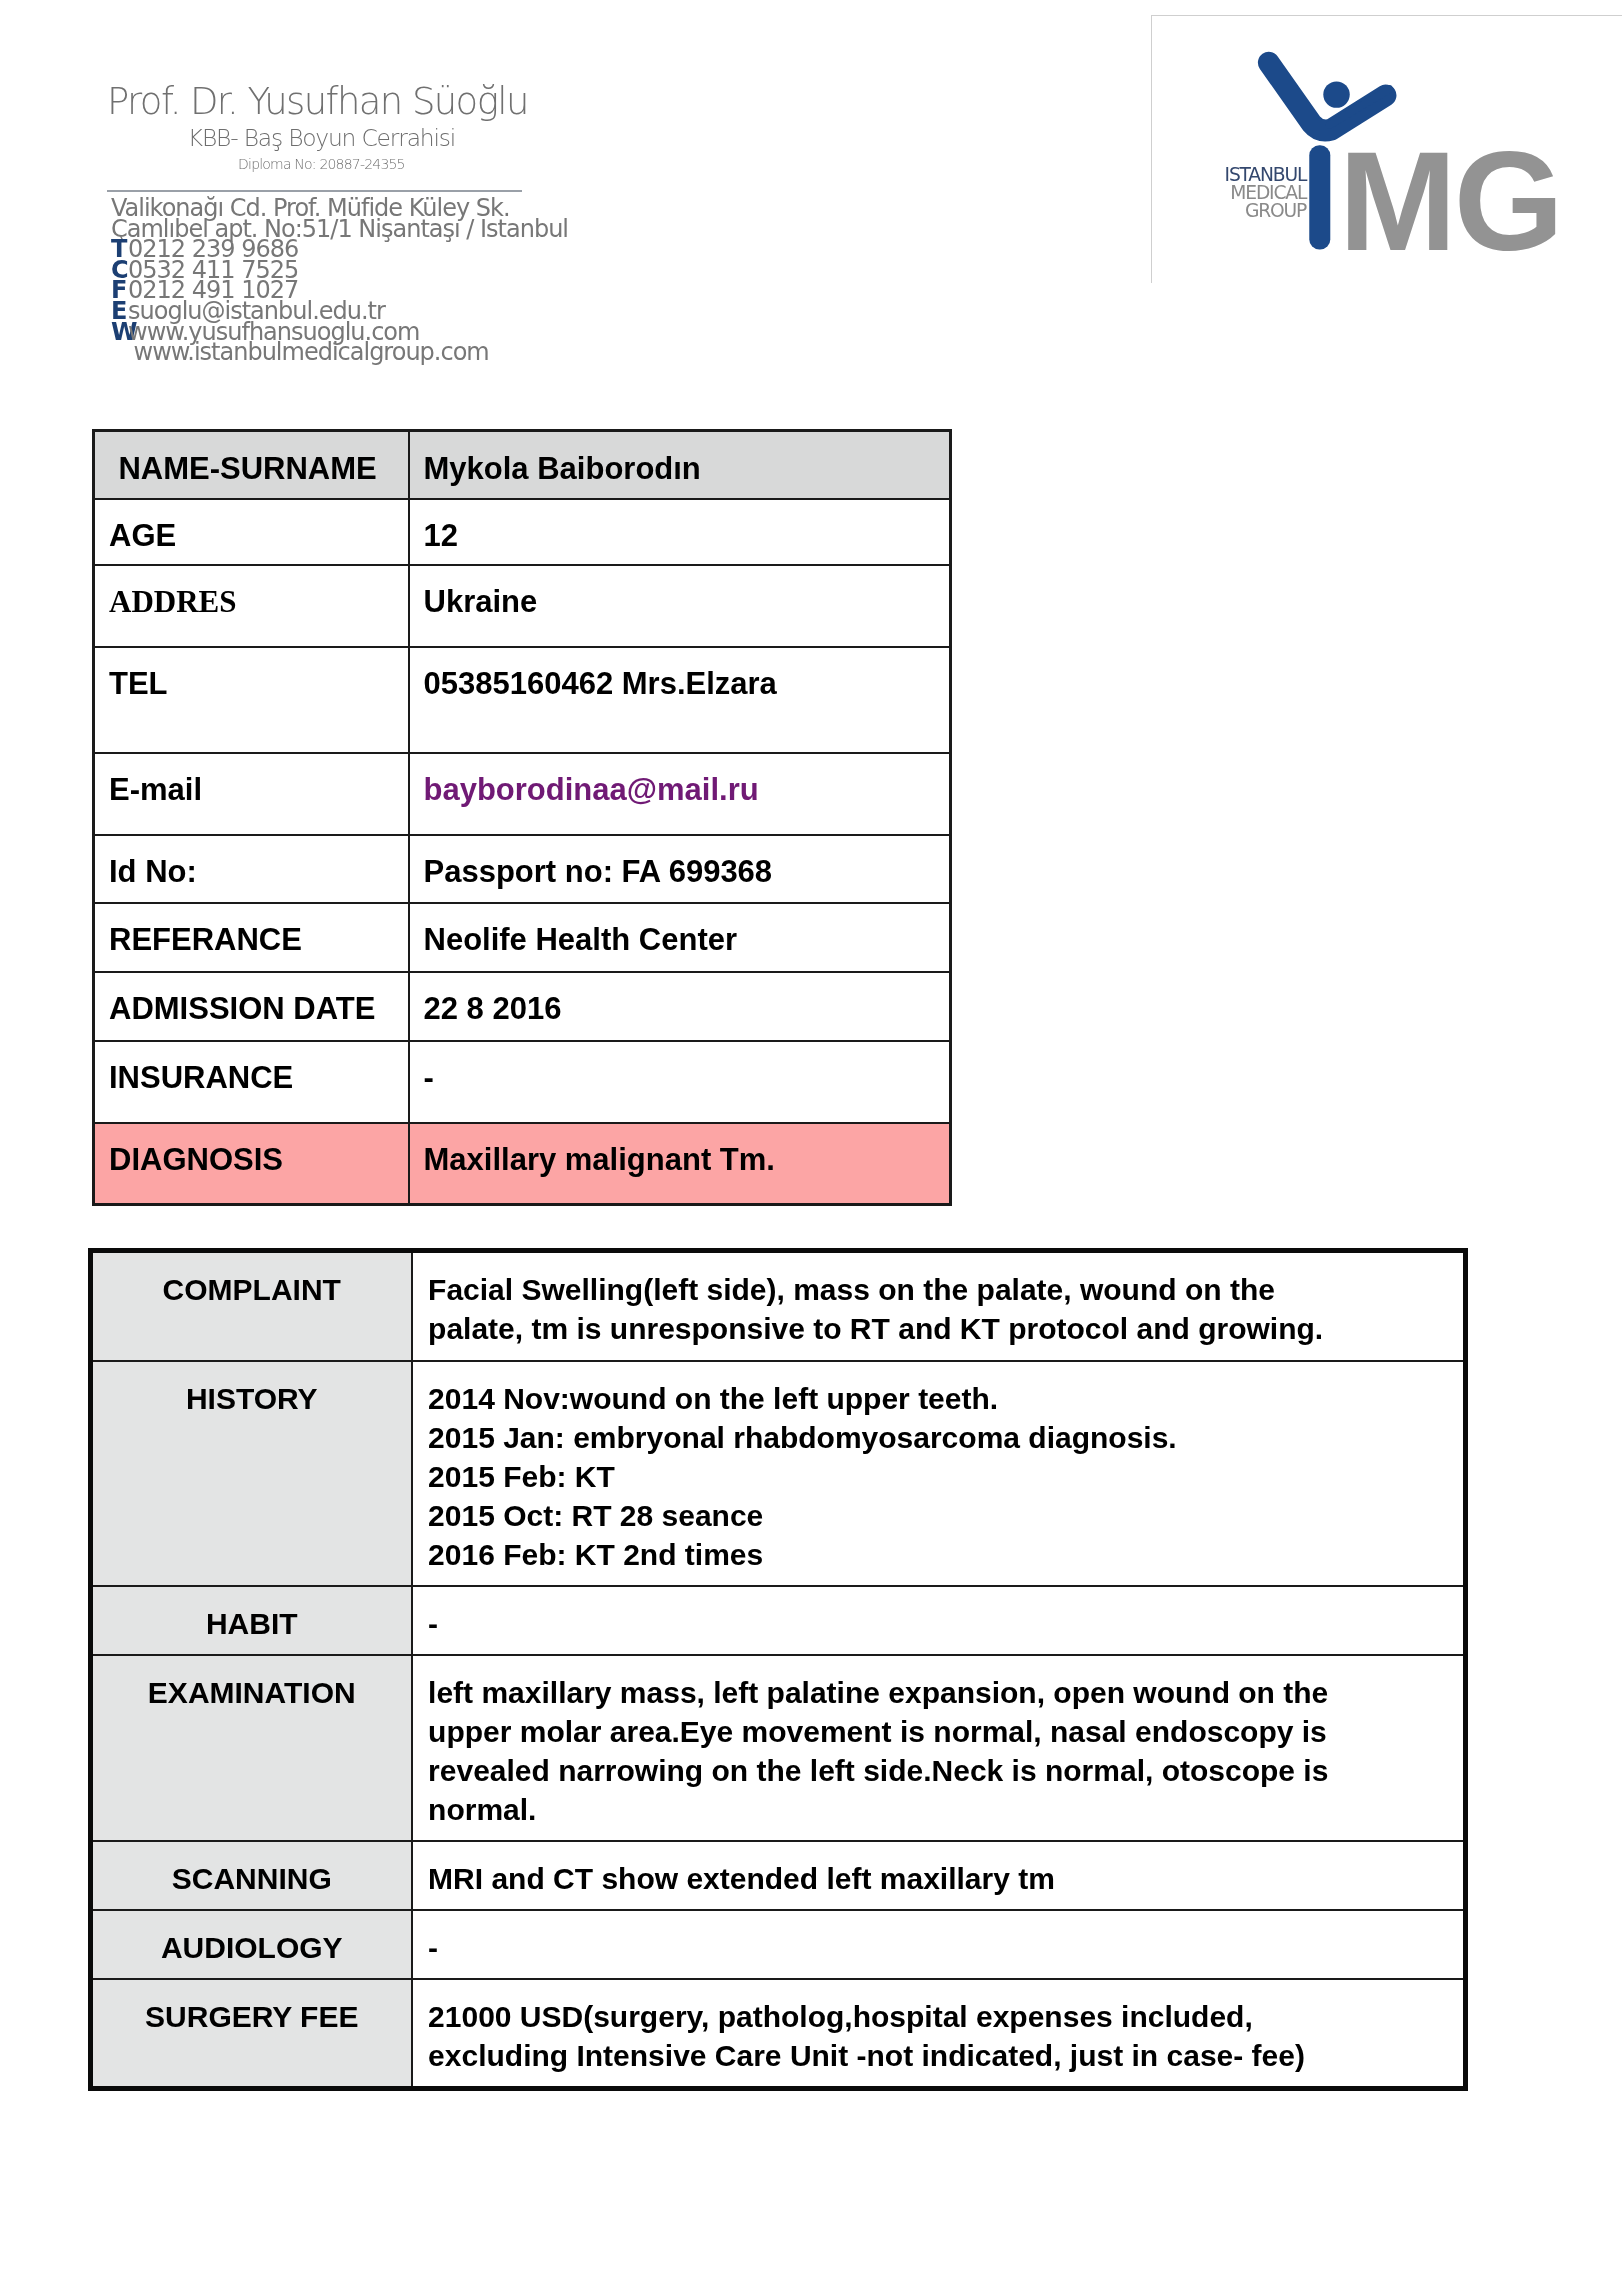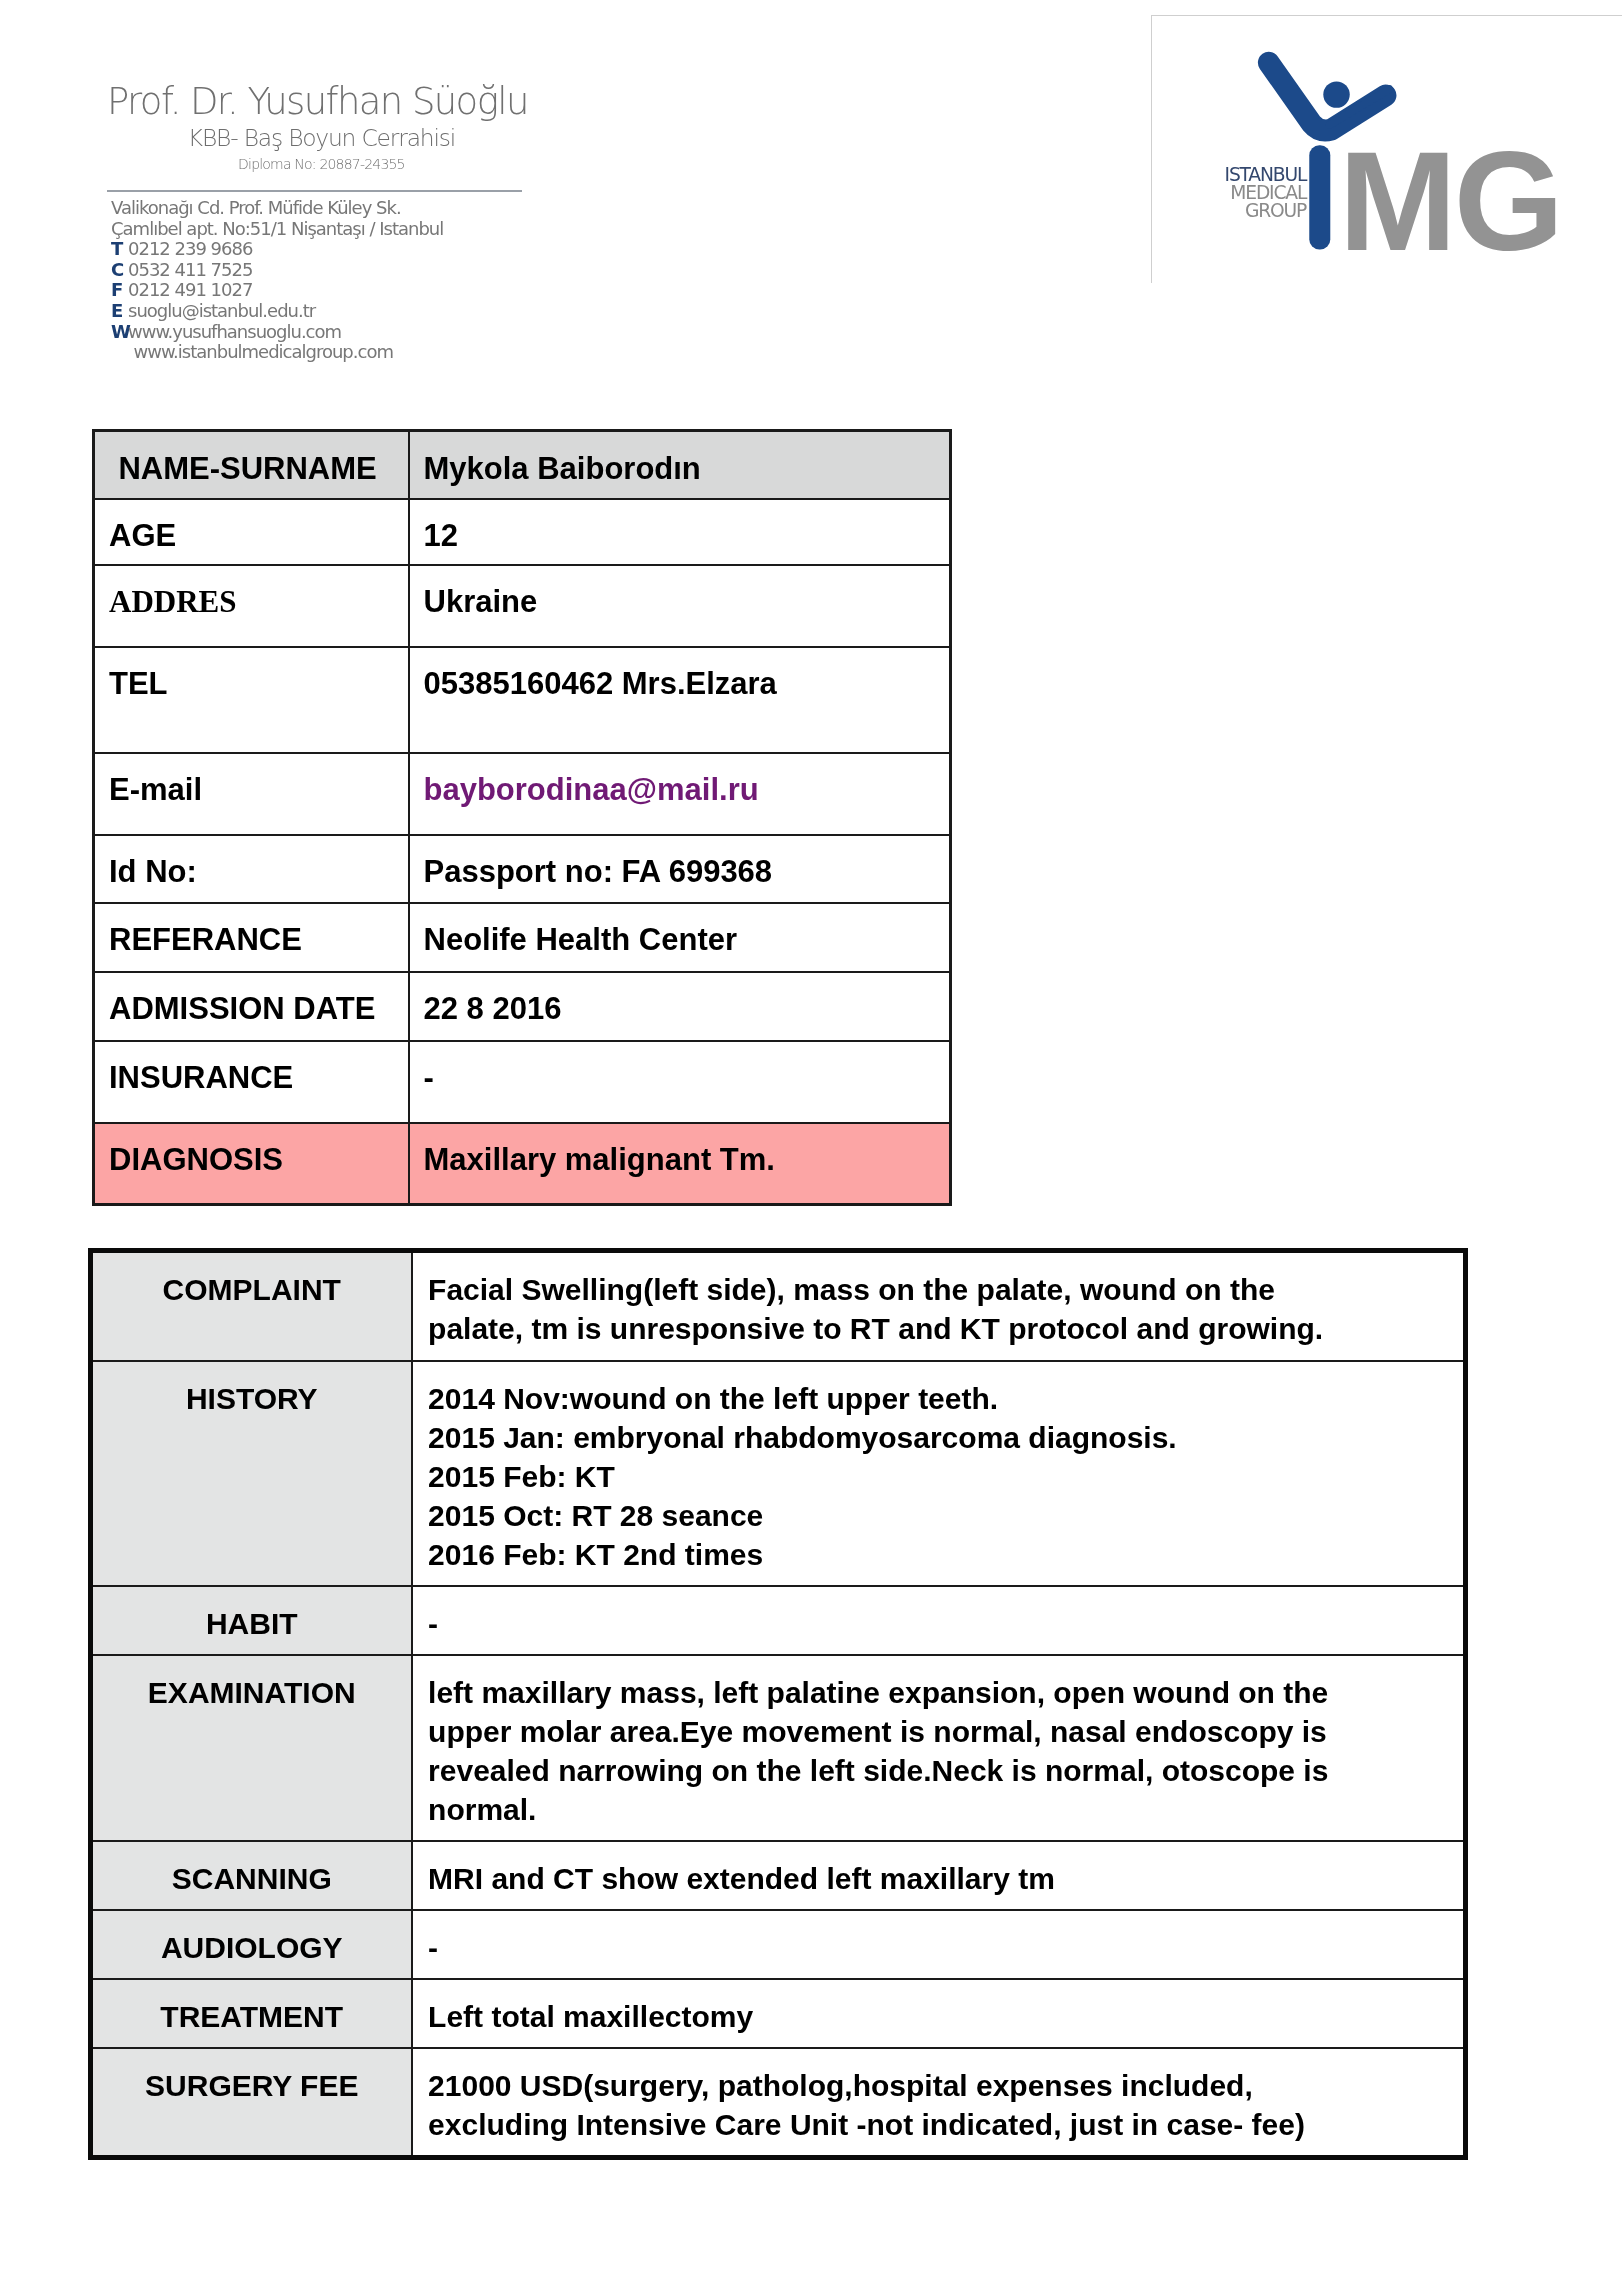--- a/index.html
+++ b/index.html
@@ -7,21 +7,21 @@
          font-family: "Liberation Sans", "DejaVu Sans", sans-serif; color: #000; }
 
   
   .lh { position: absolute; left: 107px; top: 78px; width: 421px; color: #6e6e6e;
         font-family: "DejaVu Sans", "Liberation Sans", sans-serif; font-weight: 300; }
   .lh-name { font-size: 37px; letter-spacing: -1.6px; white-space: nowrap; line-height: 47px; color: #707070; }
   .lh-spec { font-size: 23.4px; letter-spacing: -1.2px; text-align: center; line-height: 30px; margin-top: -1.6px; padding-left: 7.8px; color: #6e6e6e; }
   .lh-dip  { font-size: 14px; letter-spacing: -0.8px; text-align: center; line-height: 23.4px; padding-left: 7.8px; color: #707070; }
   .lh-rule { position: absolute; left: 107px; top: 190px; width: 415px; height: 2.3px; background: #9aa0a8; }
   .lh-contact { position: absolute; left: 111px; top: 198px; font-family: "DejaVu Sans", sans-serif;
-                color: #777; font-size: 18px; letter-spacing: -1px; line-height: 20.6px; }
+                color: #777; font-size: 24px; letter-spacing: -1px; line-height: 20.6px; }
   .lh-contact .row { white-space: nowrap; }
   .lh-contact .k { color: #1c3f73; font-weight: bold; letter-spacing: 0; display: inline-block; width: 17px; }
   .lh-contact .indent { padding-left: 22.6px; }
 
   
   .logo-box { position: absolute; left: 1151px; top: 15px; width: 471px; height: 267px;
               border-top: 1.6px solid #cfcfcf; border-left: 1.6px solid #cfcfcf; }
   .logo-svg { position: absolute; left: 0; top: 0; }
 
   
@@ -166,26 +166,20 @@
         <td class="c2">
           <span class="line">MRI and CT show extended left maxillary tm</span>
         </td>
       </tr>
       <tr style="height: 69px;">
         <td class="c1">AUDIOLOGY</td>
         <td class="c2">
           <span class="line">-</span>
         </td>
       </tr>
-      <tr style="height: 69px;">
-        <td class="c1">TREATMENT</td>
-        <td class="c2">
-          <span class="line">Left total maxillectomy</span>
-        </td>
-      </tr>
       <tr style="height: 108px;">
         <td class="c1">SURGERY FEE</td>
         <td class="c2">
           <span class="line">21000 USD(surgery, patholog,hospital expenses included,</span>
           <span class="line">excluding Intensive Care Unit -not indicated, just in case- fee)</span>
         </td>
       </tr>
     </tbody>
 </table>
 

